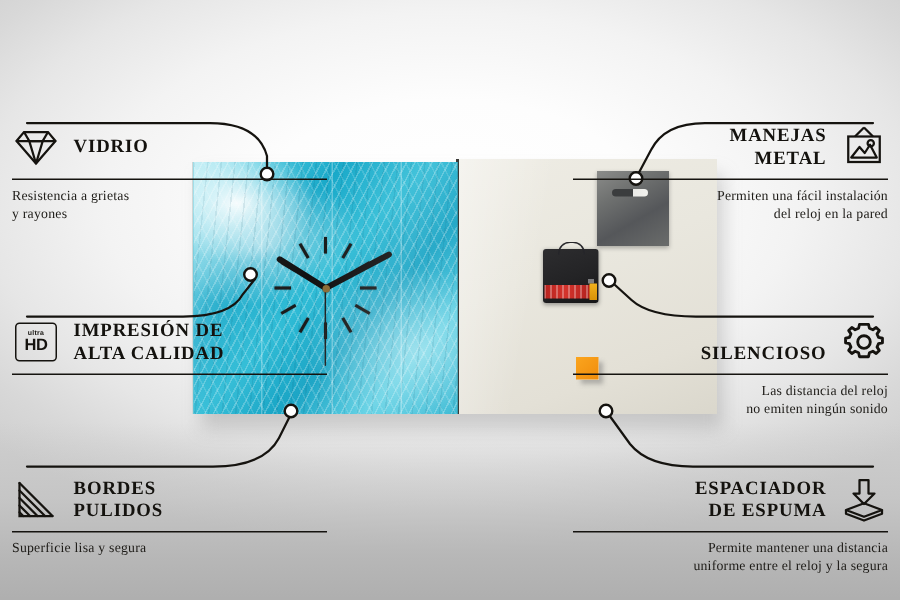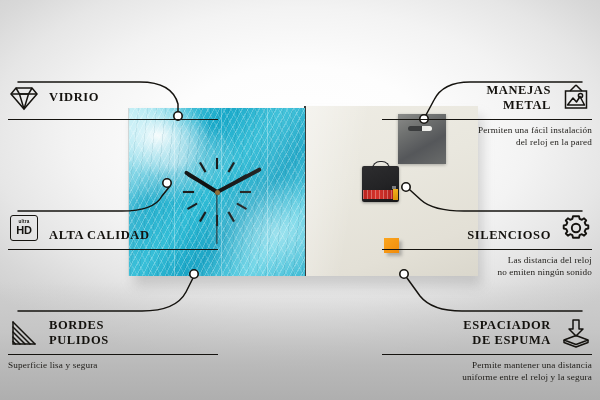--- a/index.html
+++ b/index.html
@@ -403,32 +403,36 @@
           <path d="M7,3 L10.5,9 L15,24"></path>
           <path d="M23,3 L19.5,9 L15,24"></path>
           <path d="M10.5,9 L19.5,9"></path>
         </svg>
       </span>
       <span class="feat-title">
         <span>VIDRIO</span><br>
       </span>
     </div>
     <div class="feat-rule"></div>
+    <div class="feat-sub">
+      <span>Resistencia a grietas</span><br>
+      <span>y rayones</span>
+    </div>
   </div>
 
   <div class="feature left" style="top:170px">
     <div class="feat-head">
       <span class="feat-icon">
         <span class="hd-box">
           <span class="hd-ultra">ultra</span>
           <span class="hd-main">HD</span>
         </span>
       </span>
       <span class="feat-title">
-        <br>
+        <span>IMPRESIÓN DE</span><br>
         <span>ALTA CALIDAD</span>
       </span>
     </div>
     <div class="feat-rule"></div>
   </div>
 
   <div class="feature left" style="top:275px">
     <div class="feat-head">
       <span class="feat-icon">
         <svg width="28" height="28" viewBox="0 0 28 28" fill="none" stroke="#15130f" stroke-width="1.5" stroke-linecap="round">

